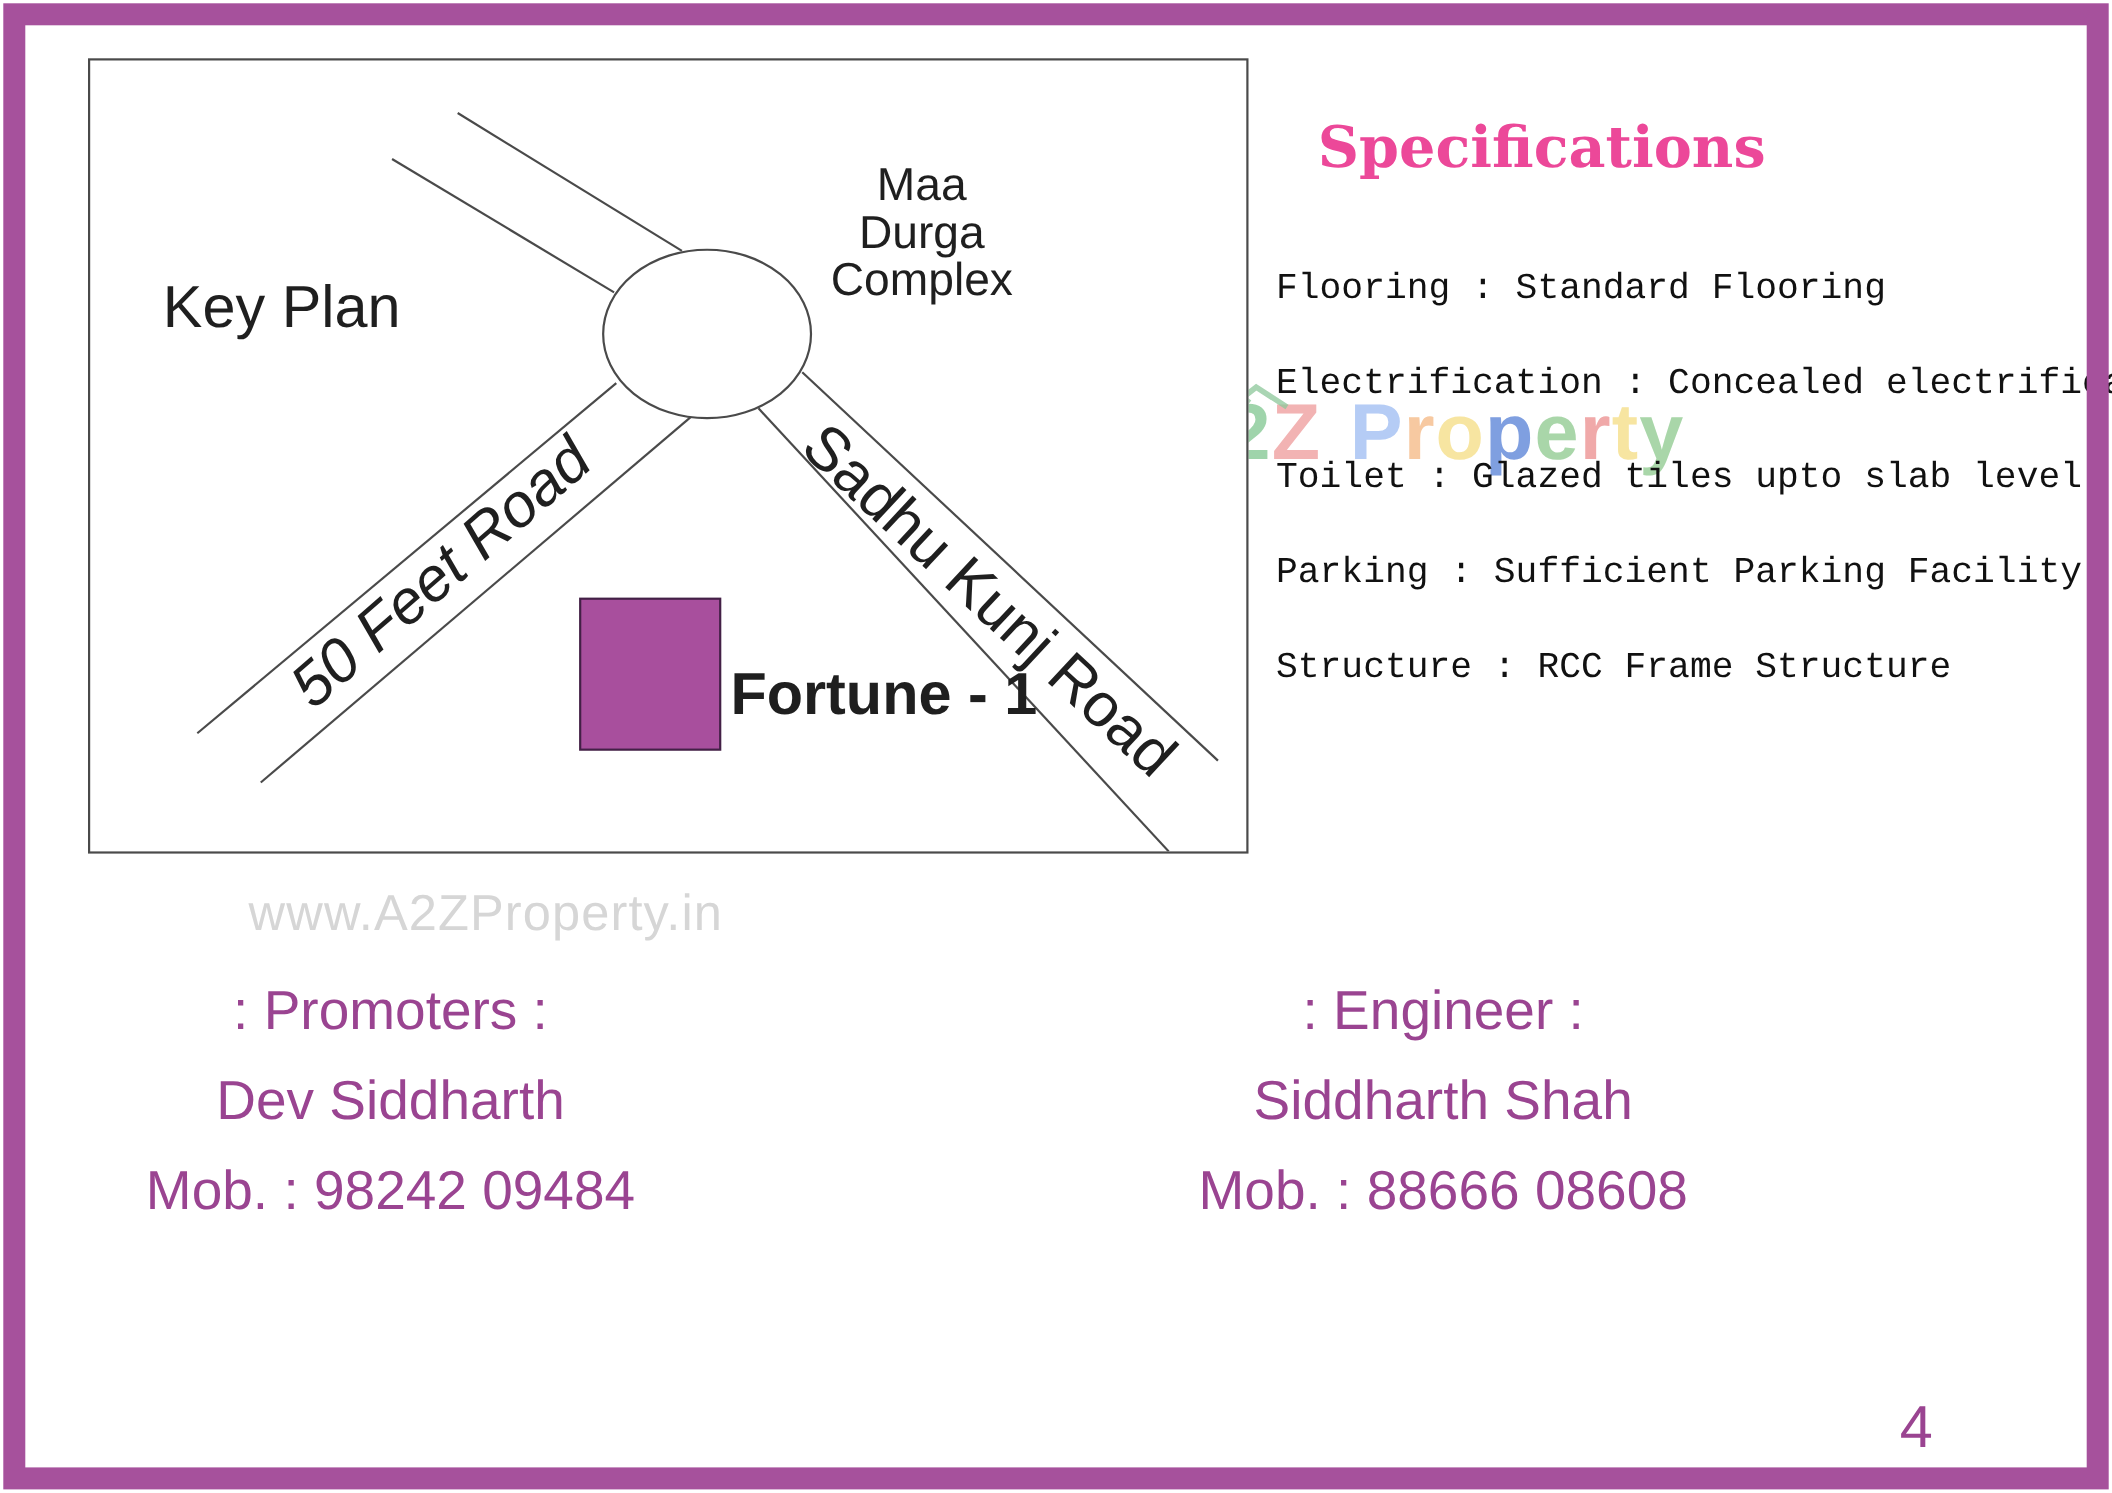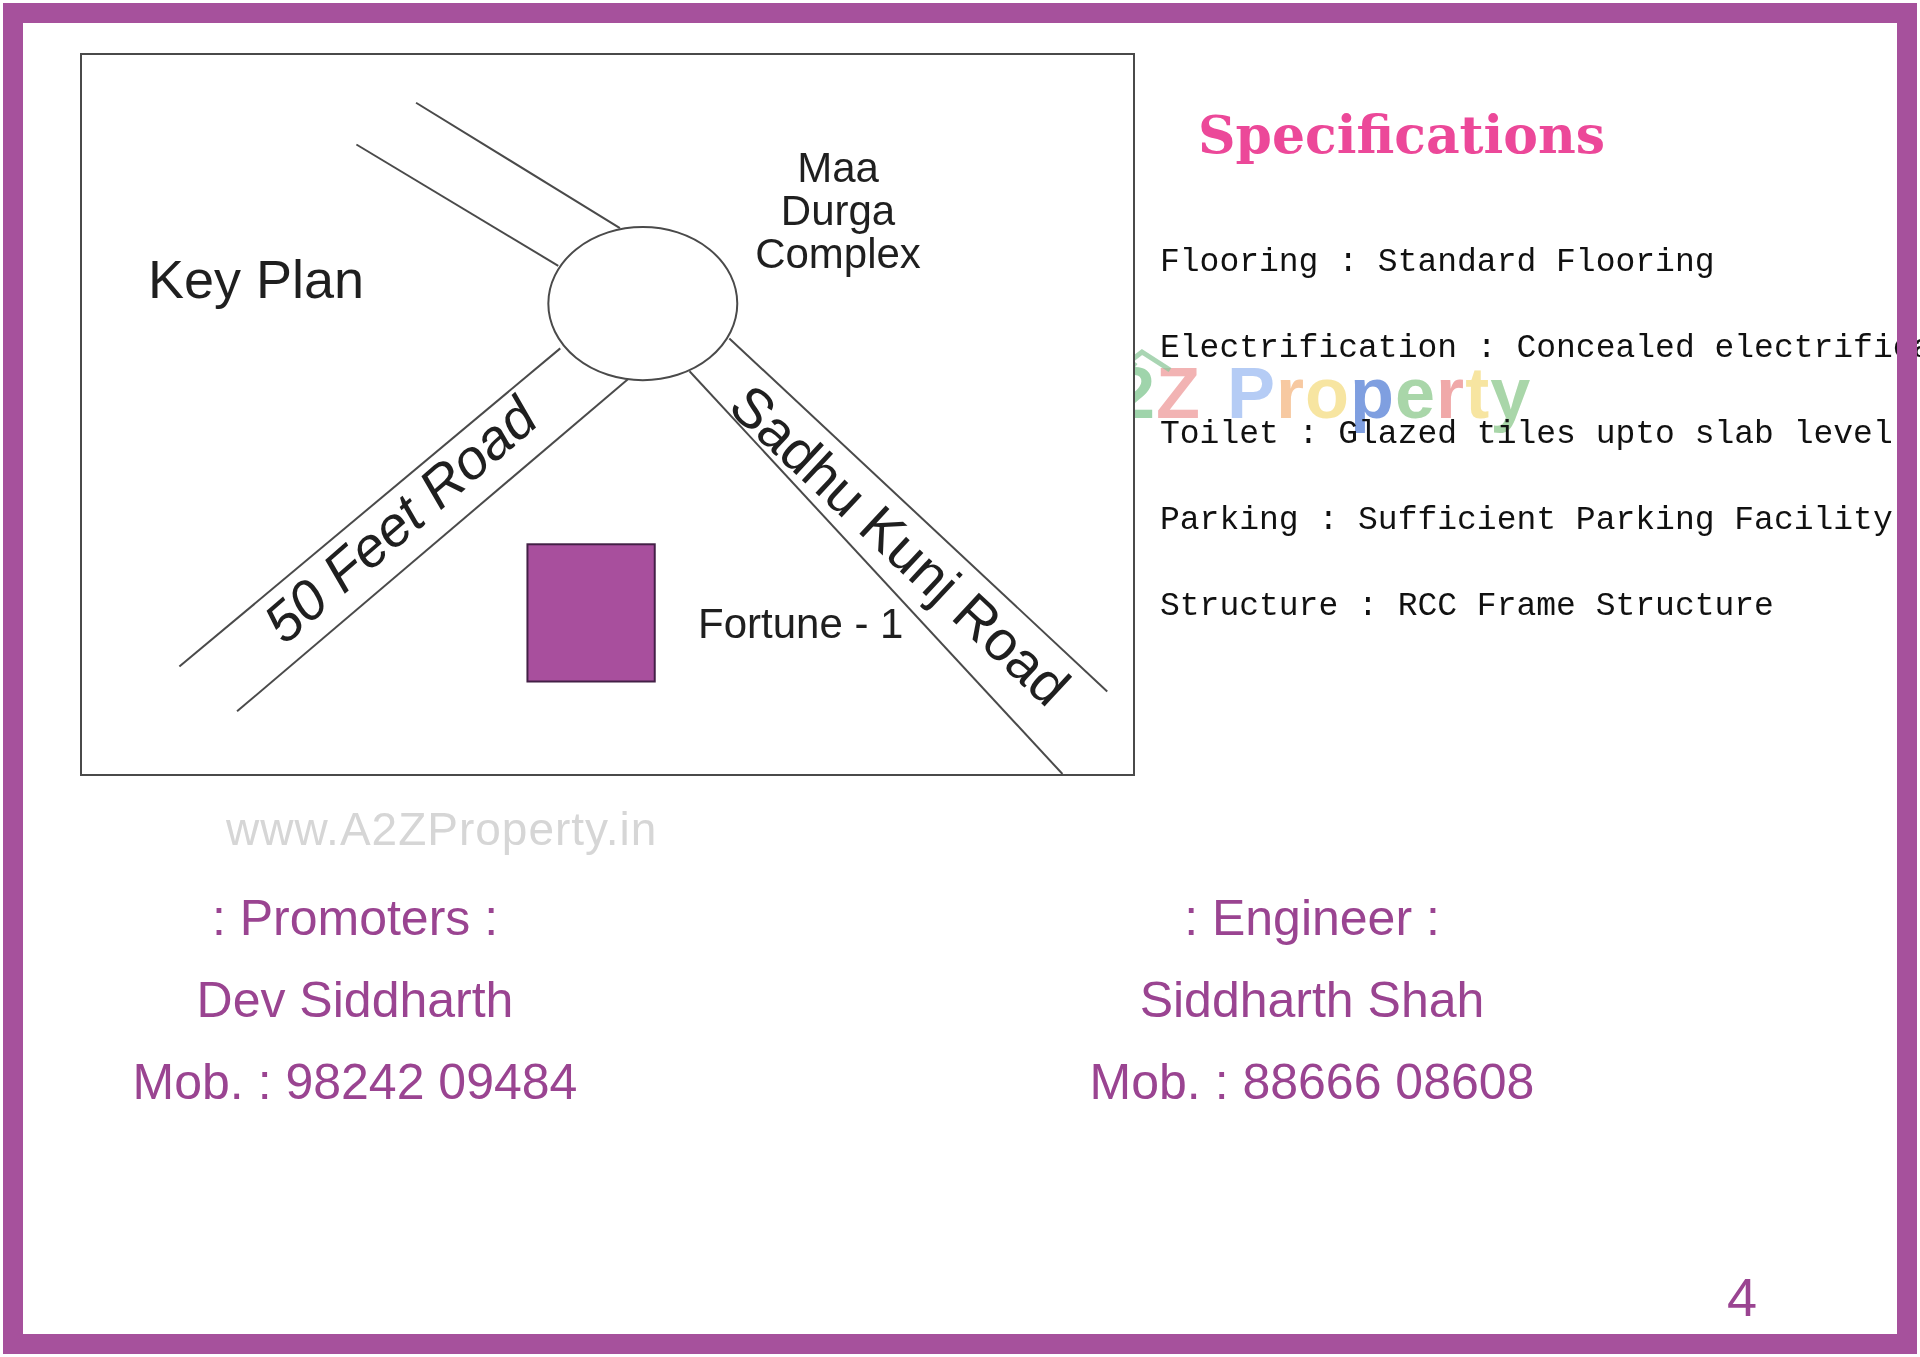--- a/index.html
+++ b/index.html
@@ -12,21 +12,21 @@
     position:absolute;left:80px;top:53px;width:1055px;height:723px;
     box-sizing:border-box;border:2px solid #4a4a4a;background:#fff;z-index:1;
   }
   .kp-box svg{position:absolute;left:0;top:0;width:100%;height:100%;}
   .label{position:absolute;color:#1f1f1f;white-space:nowrap;z-index:2;}
   .kp-title{left:124px;top:248px;font-size:54px;margin-left:24px;}
   .landmark{left:738px;top:146px;width:200px;text-align:center;font-size:42px;line-height:43px;white-space:normal;}
   .road-label{transform:translate(-50%,-50%) rotate(-41deg);font-size:56px;}
   .road-50{left:400px;top:520px;font-style:italic;}
   .road-sadhu{left:900px;top:545px;transform:translate(-50%,-50%) rotate(43deg);}
-  .fortune{left:698px;top:600px;font-size:42px;}
+  .fortune{left:664px;top:600px;font-size:54px;font-weight:bold;}
   .specs-title{
     position:absolute;left:1198px;top:104px;z-index:2;
     font-family:"DejaVu Serif",serif;font-weight:700;font-size:52px;white-space:nowrap;
   }
   .specs-list{position:absolute;left:1160px;top:238px;z-index:2;}
   .spec-item{
     font-family:Liberation Mono, monospace;font-size:33px;line-height:50px;
     margin-bottom:36px;color:#111;white-space:nowrap;
   }
   .brand-wm{

